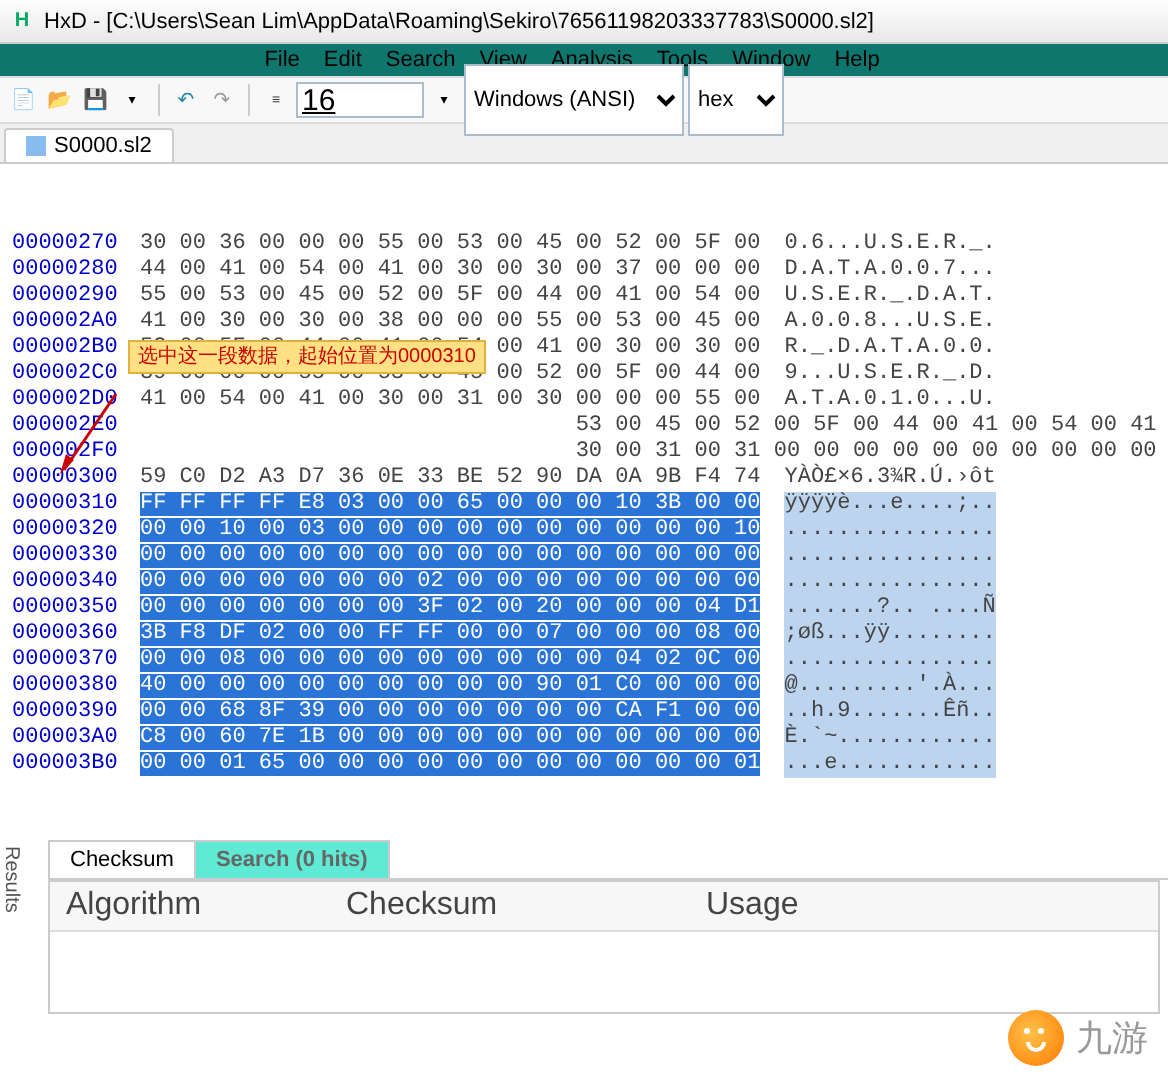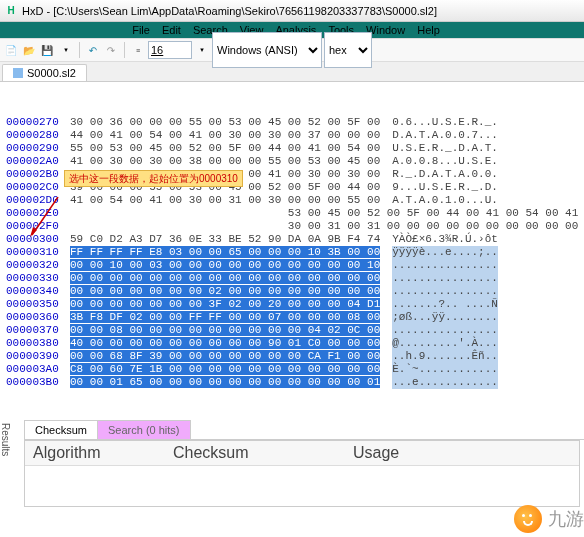--- a/index.html
+++ b/index.html
@@ -4,45 +4,45 @@
 <style>
 * { margin:0; padding:0; box-sizing:border-box; }
 body { font-family:"Segoe UI",Tahoma,sans-serif; font-size:11px; background:#fff; color:#000; width:584px; height:537px; overflow:hidden; position:relative; }
 .titlebar { background:linear-gradient(#fefefe,#e8e8e8); height:22px; display:flex; align-items:center; padding:0 4px; border-bottom:1px solid #ccc; font-size:11px; }
 .titlebar .icon { width:14px; height:14px; margin-right:4px; display:flex; align-items:center; justify-content:center; color:#0a6; font-weight:bold; font-size:10px; }
 .menubar { display:flex; padding:2px 4px; background:#0f766e;justify-content:center; }
 .menubar span { margin-right:12px; cursor:default; }
 .toolbar { display:flex; align-items:center; padding:2px 4px; border-top:1px solid #ddd; border-bottom:1px solid #ddd; background:#f8f8f8; height:24px; gap:2px; }
 .tb-icon { width:16px; height:16px; display:inline-flex; align-items:center; justify-content:center; border:1px solid transparent; font-size:10px; }
 .tb-sep { width:1px; height:16px; background:#ccc; margin:0 3px; }
-.tb-input { width:44px; height:18px; font-size:11px; padding:0 2px; border:1px solid #abc;text-decoration:underline; }
+.tb-input { width:64px; height:18px; font-size:15px; padding:0 2px; border:1px solid #abc;text-decoration:underline; }
 .tb-select { height:36px; font-size:11px; border:1px solid #abc; background:#fff; }
 .tabs { display:flex; background:#f0f0f0; padding:2px 2px 0; border-bottom:1px solid #ccc; }
 .tab { background:#fff; border:1px solid #ccc; border-bottom:none; padding:2px 10px; font-size:11px; border-radius:2px 2px 0 0; display:flex; align-items:center; gap:4px; }
 .tab .tabicon { width:10px; height:10px; background:#8be; display:inline-block; }
 .hex-area { font-family:"Courier New",monospace; font-size:11px; line-height:13px; padding:4px 6px; white-space:pre; background:#fff; position:relative; height:328px; overflow:hidden; }
 .hdr-row { color:#000; }
 .offset-col { color:#0000cc; display:inline-block; width:64px; }
 .hex-col { display:inline-block; }
 .ascii-col { display:inline-block; margin-left:12px; }
 .row-norm .offset-col { color:#0000cc; }
 .row-norm { color:#444; }
 .sel { background:#2a74d8; color:#fff; }
 .ascii-sel { background:#bcd4ee; }
 .callout { position:absolute; left:64px; top:88px; background:#ffe082; padding:1px 4px; font-family:sans-serif; font-size:10px; color:#c00; border:1px solid #e0b040; z-index:5; }
 .arrow { position:absolute; left:30px; top:115px; width:30px; height:40px; z-index:4; }
 .results-label { position:absolute; left:0; top:423px; writing-mode:vertical-lr; font-size:10px; color:#555; }
 .bottom-tabs { position:absolute; left:24px; top:420px; right:0; display:flex; border-bottom:1px solid #ccc; }
 .bt { padding:3px 10px; border:1px solid #ccc; border-bottom:none; background:#fff; font-size:11px; margin-right:-1px; }
-.bt.inactive { background:#f0abfc; color:#666; }
+.bt.inactive { background:#5eead4; color:#666;font-weight:bold; }
 .bottom-grid { position:absolute; left:24px; top:440px; right:4px; bottom:30px; border:1px solid #ccc; }
 .bg-hdr { display:flex; background:#f7f7f7; border-bottom:1px solid #ddd; }
 .bg-hdr div { padding:3px 8px; font-size:16px; color:#444; }
 .bg-col1{ width:140px; } .bg-col2{ width:180px; } .bg-col3{ flex:1; }
-.watermark { position:absolute; right:0; bottom:4px; display:flex; align-items:center; gap:6px; font-size:18px; color:#999; }
+.watermark { position:absolute; right:10px; bottom:4px; display:flex; align-items:center; gap:6px; font-size:18px; color:#999; }
 .wm-ico { width:28px; height:28px; border-radius:50%; background:radial-gradient(circle at 40% 40%,#ffc14a,#ff7a00); position:relative; display:flex; align-items:center; justify-content:center; }
 .wm-eye{ width:3px;height:3px;background:#fff;border-radius:50%;position:absolute;top:9px; }
 .wm-eye.l{left:8px;} .wm-eye.r{left:15px;}
 .wm-mouth{ position:absolute;bottom:7px;left:9px;width:10px;height:5px;border:2px solid #fff;border-top:none;border-radius:0 0 8px 8px; }
 </style>
 </head>
 <body>
 
 <div class="titlebar">
   <span class="icon">H</span>

